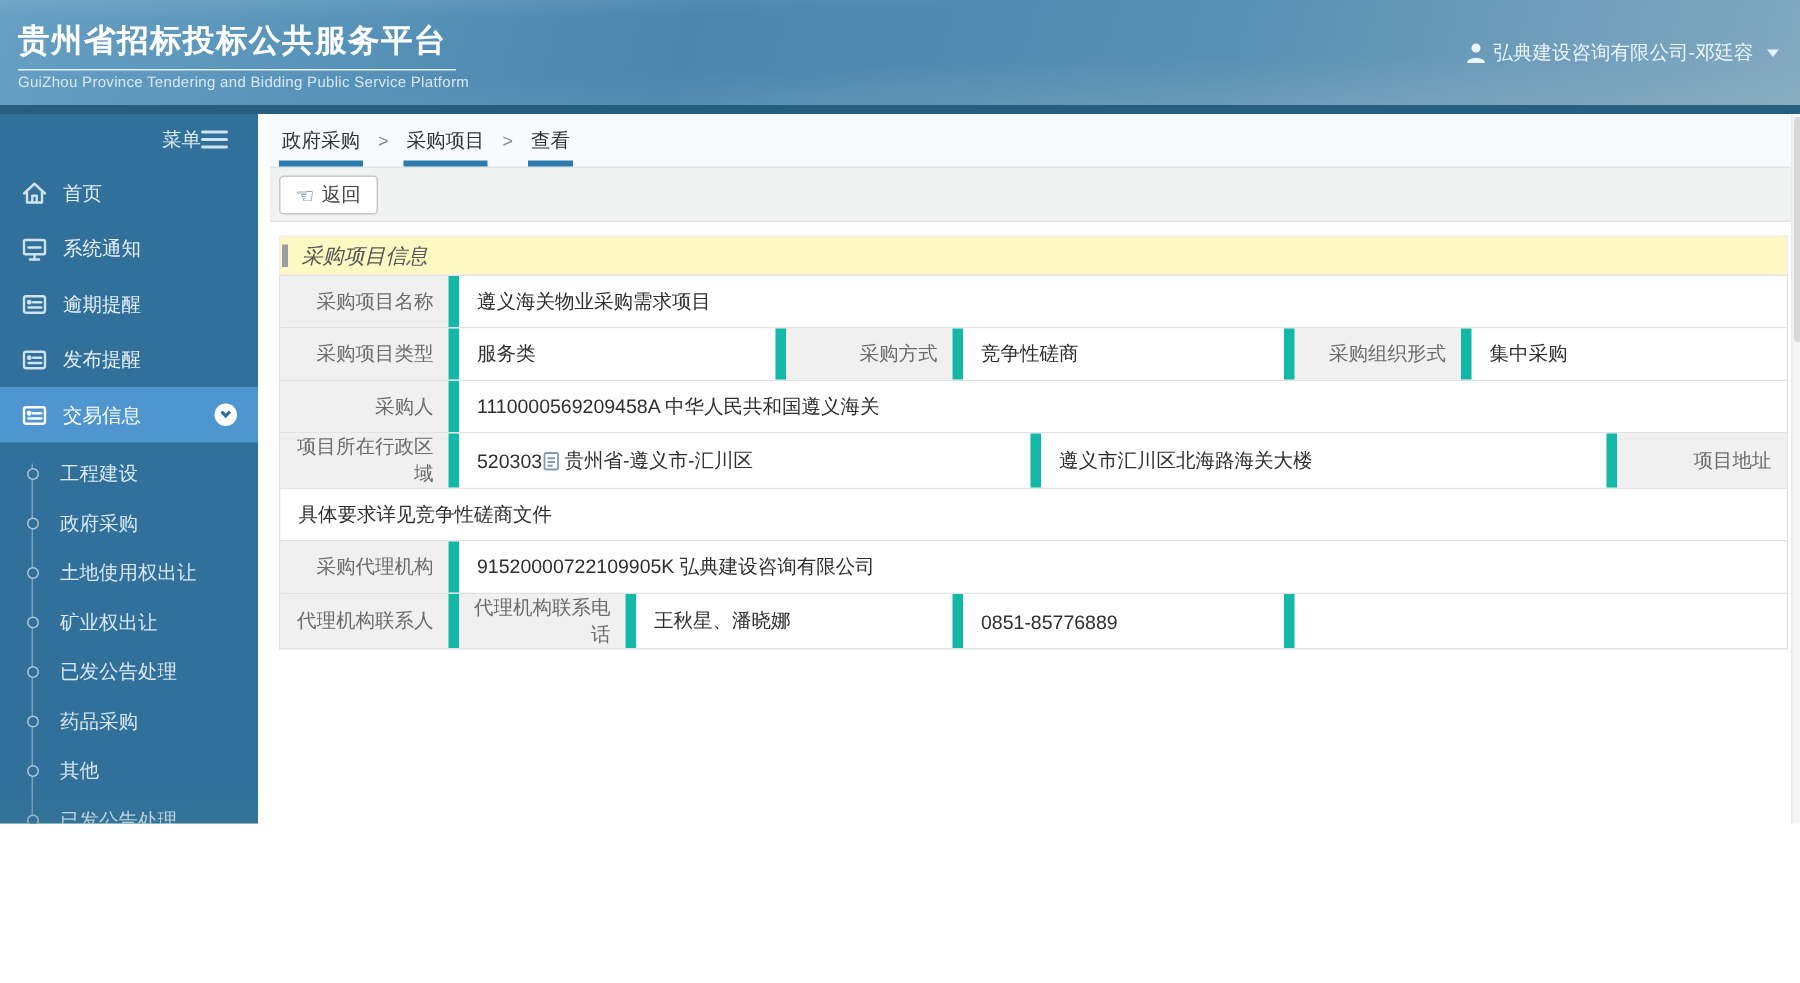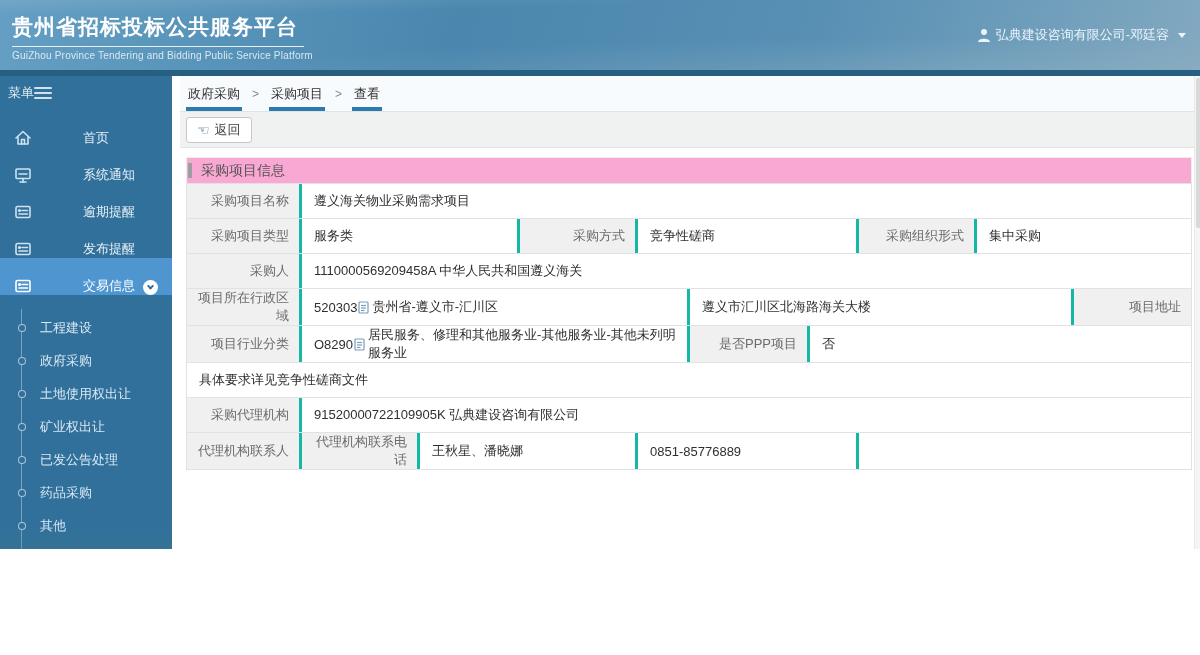--- a/index.html
+++ b/index.html
@@ -24,33 +24,33 @@
 
   .darkstrip { height:6px; background:#265f80; }
 
   
   .body { display:flex; height:579px; }
 
   
   .sidebar { position:relative; width:172px; background:#30709b; color:#e6f0f7; flex:none; overflow:hidden; }
   .sidebar::after { content:""; position:absolute; left:0; right:0; bottom:0; height:130px; pointer-events:none;
     background:linear-gradient(180deg, rgba(48,112,155,0) 0%, rgba(66,124,136,.75) 55%, rgba(93,139,102,.9) 100%); }
-  .menu-head { height:34px; display:flex; align-items:center; justify-content:flex-start; padding:0 8px; }
+  .menu-head { height:34px; display:flex; align-items:center; justify-content:flex-end; padding:0 20px; }
   .menu-head-label { font-size:13px; color:#dcebf4; }
   .hamburger { width:18px; cursor:pointer; }
   .hamburger i { display:block; height:2px; background:#cfe2ef; margin:3px 0; border-radius:1px; }
-  .side-item { height:37px; display:flex; align-items:flex-end; padding:0 14px; cursor:pointer; position:relative;gap:41px; }
+  .side-item { height:37px; display:flex; align-items:center; padding:0 14px; cursor:pointer; position:relative; }
   .side-item .ic { width:18px; height:18px; margin-right:10px; flex:none; display:flex; align-items:center; justify-content:center; }
   .side-item.active { background:#4f96d1; color:#fff; }
   .circle-btn { position:absolute; right:14px; width:15px; height:15px; border-radius:50%; background:#fff;
     display:flex; align-items:center; justify-content:center; }
   .chev { width:5px; height:5px; border-right:2px solid #2f6e98; border-bottom:2px solid #2f6e98; }
   .chev.down { transform:rotate(45deg) translate(-1px,-1px); }
   .chev.right { transform:rotate(-45deg) translate(-1px,1px); }
-  .submenu { position:relative; padding:16px 0; }
+  .submenu { position:relative; padding:4px 0; }
   .submenu::before { content:""; position:absolute; left:21px; top:14px; bottom:14px; width:1px; background:rgba(255,255,255,.35); }
   .sub-item { height:33px; display:flex; align-items:center; padding-left:40px; color:#d9e8f3; cursor:pointer; position:relative; font-size:13px; }
   .sub-item::before { content:""; position:absolute; left:18px; top:50%; margin-top:-4px; width:6px; height:6px;
     border:1px solid rgba(255,255,255,.6); border-radius:50%; background:#30709b; }
   .side-bottom { margin-top:8px; position:relative; z-index:1;font-family:Liberation Mono, monospace; }
   .partial-icon { position:absolute; left:14px; bottom:-9px; width:16px; height:16px; border:2px solid rgba(255,255,255,.85); border-radius:50%; z-index:1; }
 
   svg.licon { stroke:#cfe2ef; fill:none; stroke-width:1.6; stroke-linecap:round; stroke-linejoin:round; }
   .active svg.licon { stroke:#ffffff; }
 
@@ -60,29 +60,29 @@
   .crumb { position:relative; display:flex; align-items:center; padding:0 2px; color:#333; cursor:pointer; }
   .crumb::after { content:""; position:absolute; left:0; right:0; bottom:0; height:4px; background:#2d7aad; }
   .crumb-sep { display:flex; align-items:center; color:#888; margin:0 10px; font-size:12px; }
   .toolbar { height:36px; background:#f0f1f1; border-bottom:1px solid #e2e2e2; display:flex; align-items:center; padding-left:6px; }
   .btn-back { height:26px; background:#fff; border:1px solid #c8c8c8; border-radius:3px; padding:0 10px;
     display:flex; align-items:center; gap:5px; color:#444; font-size:13px; cursor:pointer; }
   .btn-back .hand { font-size:14px; color:#3a5a74; line-height:1; }
 
   .content { padding:9px 10px 0 6px; }
   .panel { width:1006px; }
-  .section-bar { height:26px; background:#f9a8d4; display:flex; align-items:center; border:1px solid #eee; border-bottom:none; }
+  .section-bar { height:26px; background:#fef9c3; display:flex; align-items:center; border:1px solid #eee; border-bottom:none;font-style:italic; }
   .section-accent { width:4px; height:15px; background:#9c9fa1; margin:0 9px 0 1px; }
   .section-title { color:#555; font-size:14px; }
 
   .vtable { width:1006px; border:1px solid #e2e2e2; }
   .trow { display:flex; border-bottom:1px solid #e2e2e2; }
   .trow:last-child { border-bottom:none; }
   .cell { min-height:34px; display:flex; align-items:center; padding:0 10px; }
-  .cell + .cell { border-left:3px solid #14b8a6; }
+  .cell + .cell { border-left:7px solid #14b8a6; }
   .cell.lab { background:#f0f0f0; color:#6b6b6b; justify-content:flex-end; text-align:right; }
   .cell.val { background:#fff; color:#2f2f2f; padding-left:12px; }
   .c-label { width:112px; flex:none; }
   .c-w218 { width:218px; flex:none; }
   .c-w118 { width:118px; flex:none; }
   .c-w221 { width:221px; flex:none; }
   .c-w388 { width:388px; flex:none;align-items:center; }
   .c-w120 { width:120px; flex:none; }
   .c-fill { flex:1; }
   .doc-ic { width:11px; height:13px; margin:0 3px 0 1px; flex:none; cursor:pointer; }
@@ -307,35 +307,20 @@
                     <line x1="3" y1="4.5" x2="8" y2="4.5"></line>
                     <line x1="3" y1="7" x2="8" y2="7"></line>
                     <line x1="3" y1="9.5" x2="6.5" y2="9.5"></line>
                   </svg>
                 <span>贵州省-遵义市-汇川区</span>
               </div>
               <div class="cell val c-fill">遵义市汇川区北海路海关大楼</div>
               <div class="cell lab c-w120">项目地址</div>
             </div>
 
-            <div class="trow">
-              <div class="cell lab c-label">项目行业分类</div>
-              <div class="cell val c-w388">
-                <span>O8290</span>
-                <svg class="doc-ic" viewBox="0 0 11 13">
-                    <rect x="1" y="1" width="9" height="11" rx="1"></rect>
-                    <line x1="3" y1="4.5" x2="8" y2="4.5"></line>
-                    <line x1="3" y1="7" x2="8" y2="7"></line>
-                    <line x1="3" y1="9.5" x2="6.5" y2="9.5"></line>
-                  </svg>
-                <span>居民服务、修理和其他服务业-其他服务业-其他未列明服务业</span>
-              </div>
-              <div class="cell lab c-w120">是否PPP项目</div>
-              <div class="cell val c-fill">否</div>
-            </div>
 
             <div class="trow">
               <div class="cell val c-fill">具体要求详见竞争性磋商文件</div>
             </div>
 
             <div class="trow">
               <div class="cell lab c-label">采购代理机构</div>
               <div class="cell val c-fill">91520000722109905K 弘典建设咨询有限公司</div>
             </div>
 

